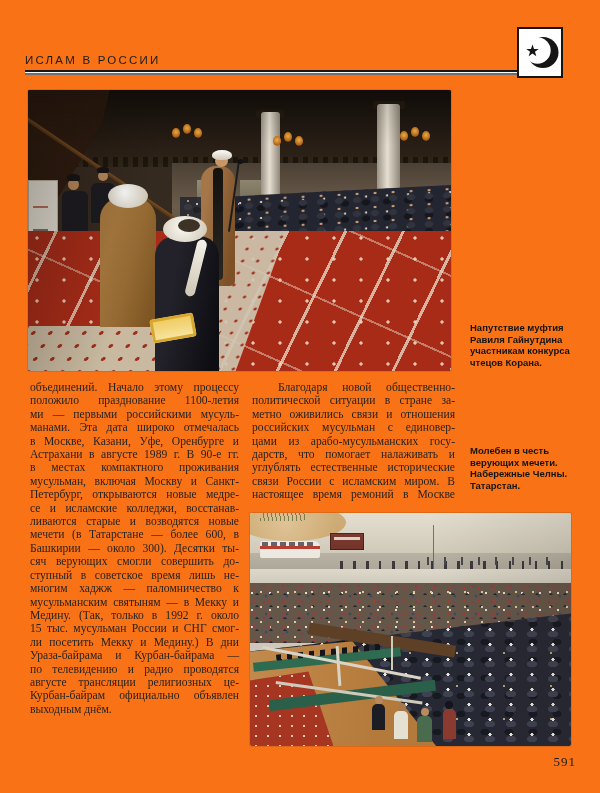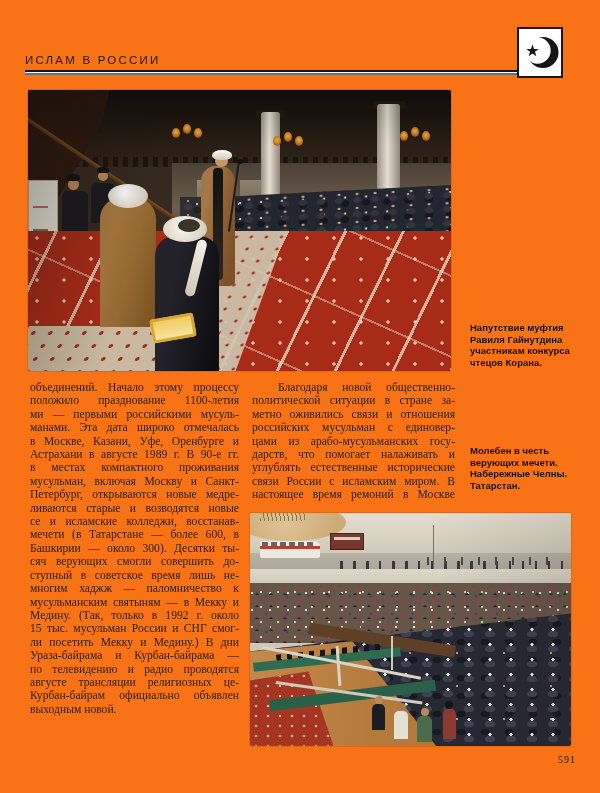--- a/index.html
+++ b/index.html
@@ -199,21 +199,21 @@
 
   
   .col{position:absolute;top:381px;font-size:11.6px;line-height:13.4px;color:#282320;}
   #col-left{left:30px;width:209px;}
   #col-right{left:252px;width:203px;}
   .col .line{text-align:justify;text-align-last:justify;white-space:nowrap;overflow:visible;}
   .col .line.no-just{text-align-last:left;}
   .col .line.indent{text-indent:26px;}
 
   .page-num{position:absolute;left:538px;top:754px;width:38px;text-align:right;
-    font-size:10px;letter-spacing:1px;color:#1d1b19;}
+    font-size:13px;letter-spacing:1px;color:#1d1b19;}
 </style>
 </head>
 <body>
 
 <div class="page">
 
   <div class="hdr-title">ИСЛАМ В РОССИИ</div>
   <div class="hdr-rule"></div>
 
   <div class="emblem">
@@ -300,36 +300,36 @@
   <div class="col" id="col-left">
       <div class="line">объединений. Начало этому процессу</div>
       <div class="line">положило празднование 1100-летия</div>
       <div class="line">ми — первыми российскими мусуль-</div>
       <div class="line">манами. Эта дата широко отмечалась</div>
       <div class="line">в Москве, Казани, Уфе, Оренбурге и</div>
       <div class="line">Астрахани в августе 1989 г. В 90-е гг.</div>
       <div class="line">в местах компактного проживания</div>
       <div class="line">мусульман, включая Москву и Санкт-</div>
       <div class="line">Петербург, открываются новые медре-</div>
+      <div class="line">се и исламские колледжи, восстанав-</div>
       <div class="line">ливаются старые и возводятся новые</div>
-      <div class="line">се и исламские колледжи, восстанав-</div>
       <div class="line">мечети (в Татарстане — более 600, в</div>
       <div class="line">Башкирии — около 300). Десятки ты-</div>
       <div class="line">сяч верующих смогли совершить до-</div>
       <div class="line">ступный в советское время лишь не-</div>
       <div class="line">многим хаджж — паломничество к</div>
       <div class="line">мусульманским святыням — в Мекку и</div>
       <div class="line">Медину. (Так, только в 1992 г. около</div>
       <div class="line">15 тыс. мусульман России и СНГ смог-</div>
       <div class="line">ли посетить Мекку и Медину.) В дни</div>
       <div class="line">Ураза-байрама и Курбан-байрама —</div>
       <div class="line">по телевидению и радио проводятся</div>
       <div class="line">августе трансляции религиозных це-</div>
       <div class="line">Курбан-байрам официально объявлен</div>
-      <div class="line no-just">выходным новой.</div>
+      <div class="line no-just">выходным днём.</div>
     </div>
   <div class="col" id="col-right">
       <div class="line indent">Благодаря новой общественно-</div>
       <div class="line">политической ситуации в стране за-</div>
       <div class="line">метно оживились связи и отношения</div>
       <div class="line">российских мусульман с единовер-</div>
       <div class="line">цами из арабо-мусульманских госу-</div>
       <div class="line">дарств, что помогает налаживать и</div>
       <div class="line">углублять естественные исторические</div>
       <div class="line">связи России с исламским миром. В</div>

